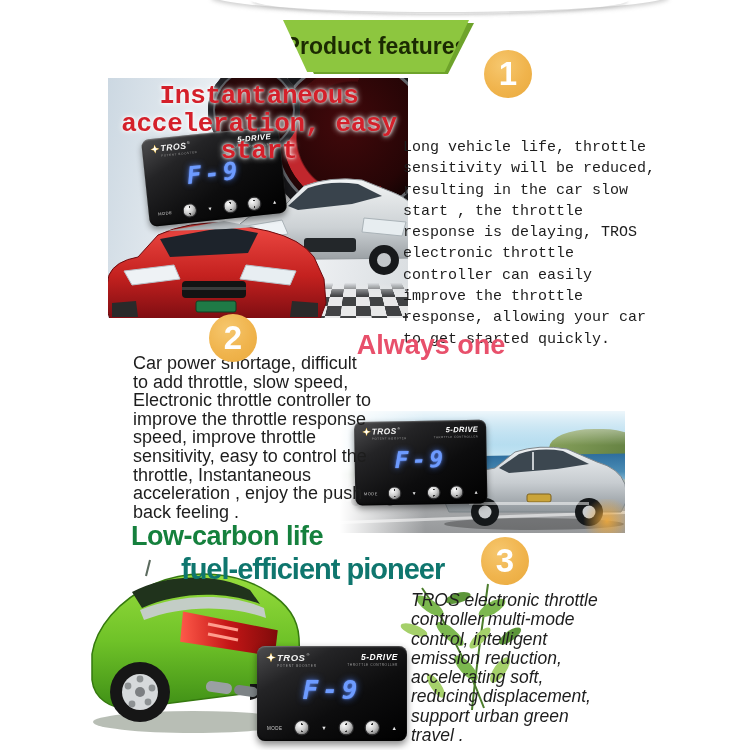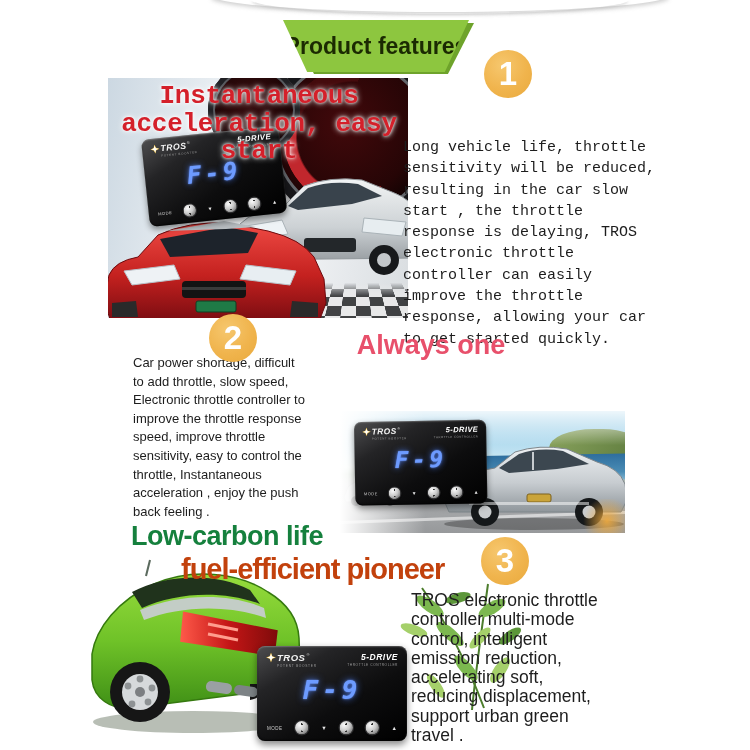--- a/index.html
+++ b/index.html
@@ -29,28 +29,28 @@
   .badge-1{left:484px;top:50px;}
   .badge-2{left:209px;top:314px;}
   .badge-3{left:481px;top:537px;}
 
   
   .headline{z-index:5;text-align:center;font-weight:700;line-height:1.06;}
   .h1{left:92px;top:83px;width:334px;color:#d4202a;font-size:26px;letter-spacing:-.3px;
       text-shadow:0 0 6px #fff,0 0 3px #fff;font-family:Liberation Mono, monospace;}
   .h2{left:346px;top:330px;width:170px;color:#e8506b;font-size:27px;line-height:1.18;}
   .h3a{left:131px;top:522px;color:#15803d;font-size:27px;font-weight:700;letter-spacing:-.5px;z-index:5;}
-  .h3b{left:181px;top:554px;color:#c2410c;font-size:29px;font-weight:700;letter-spacing:-1px;z-index:5;}
+  .h3b{left:181px;top:554px;color:#0f766e;font-size:29px;font-weight:700;letter-spacing:-1px;z-index:5;}
 
   
   .body-text{white-space:pre-line;color:#1d1d1d;z-index:5;}
   .body-1{left:403px;top:97px;width:315px;font-family:"Liberation Mono",monospace;
           font-size:15px;line-height:21.3px;margin-top:40px;}
-  .body-2{left:133px;top:354px;width:330px;font-size:13px;line-height:18.6px;}
-  .body-3{left:411px;top:591px;width:300px;font-size:17.5px;line-height:19.3px;}
+  .body-2{left:133px;top:354px;width:330px;font-size:18px;line-height:18.6px;}
+  .body-3{left:411px;top:591px;width:300px;font-size:17.5px;line-height:19.3px;font-style:italic;}
 
   
   .photo1{left:108px;top:78px;width:300px;height:240px;overflow:hidden;z-index:1;
      background:linear-gradient(100deg,#ccd8e2 0%,#eef2f5 38%,#f7f8f9 55%,#e6e9ec 80%,#d9dde0 100%);}
   .gauge{border-radius:50%;}
   .gauge-big{right:-32px;top:-28px;width:175px;height:175px;
      background:radial-gradient(circle at 45% 42%,#42090b 0%,#260506 52%,#0c0202 72%,#000 100%);
      box-shadow:inset 0 0 0 9px #17171a,inset 0 0 0 12px #63666b,0 4px 10px rgba(0,0,0,.4);}
   .gauge-big::after{content:"";position:absolute;inset:18px;border-radius:50%;
      background:conic-gradient(from 150deg,#c1272d 0 38%,rgba(193,39,45,.15) 38% 60%,transparent 60%);

